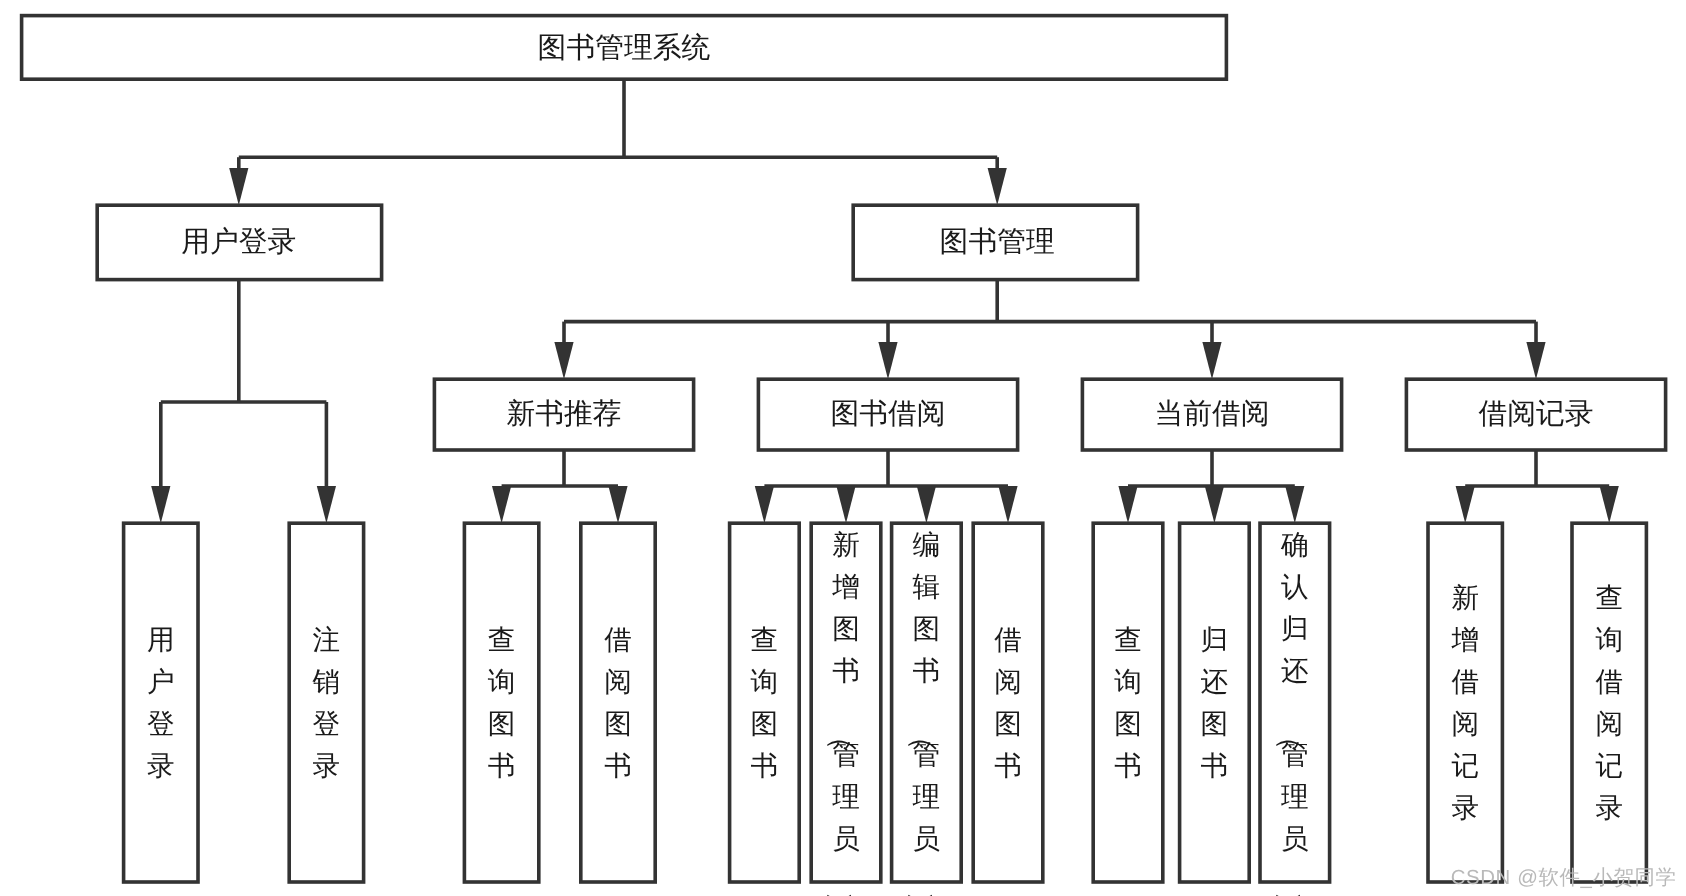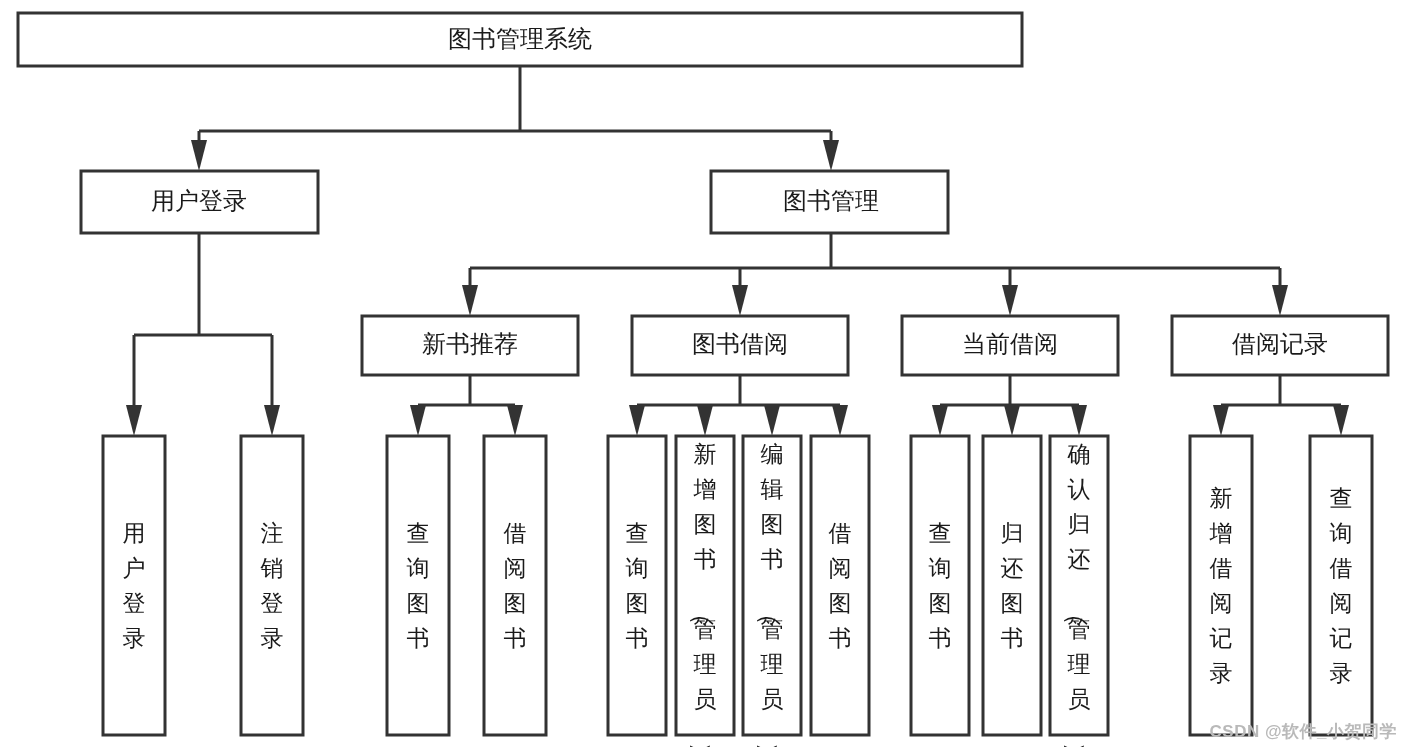--- a/index.html
+++ b/index.html
@@ -49,21 +49,20 @@
   .watermark {
     position: absolute;
     right: 8px;
     bottom: 4px;
     font-family: "Liberation Sans", "DejaVu Sans", sans-serif;
     font-size: 17px;
     color: #b9b9b9;
     letter-spacing: 0.5px;
     white-space: nowrap;
     pointer-events: none;
-    font-weight: bold;
   }
 </style>
 </head>
 <body>
 
 <svg id="diagram" viewBox="0 0 1405 747" xmlns="http://www.w3.org/2000/svg">
 
   <g>
 
     <path class="connector" d="M 520 66 L 520 131"></path>

